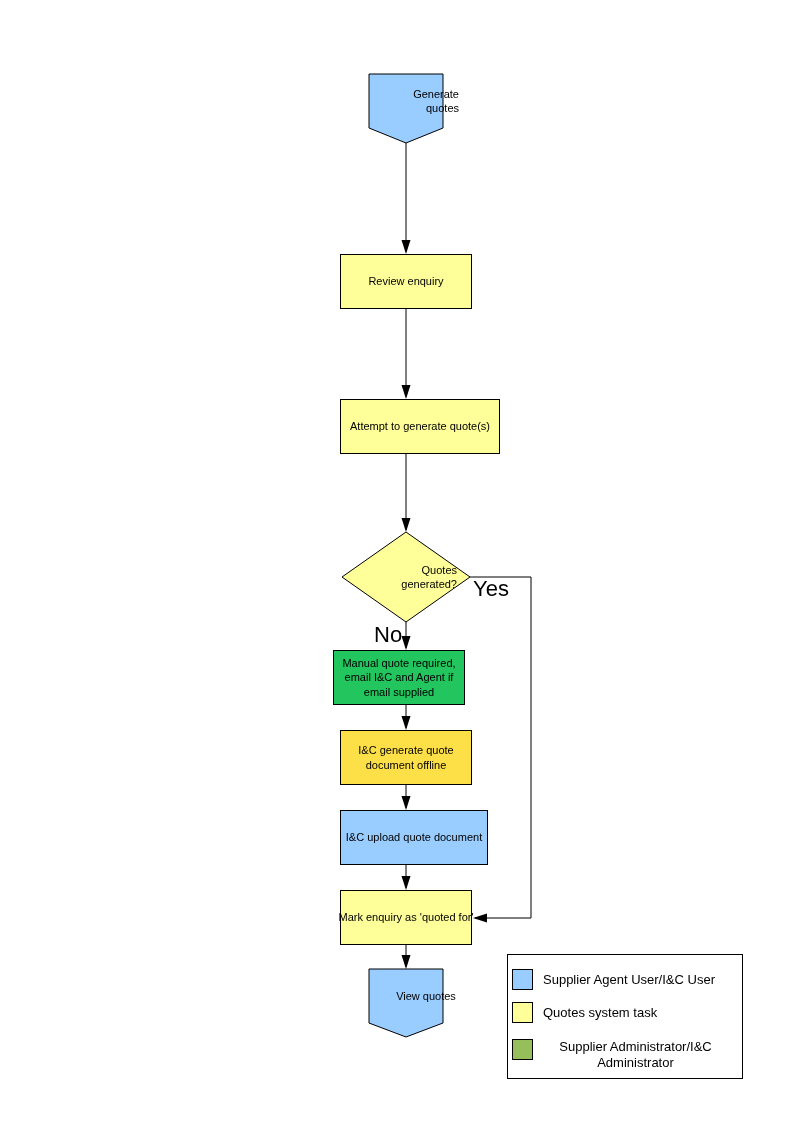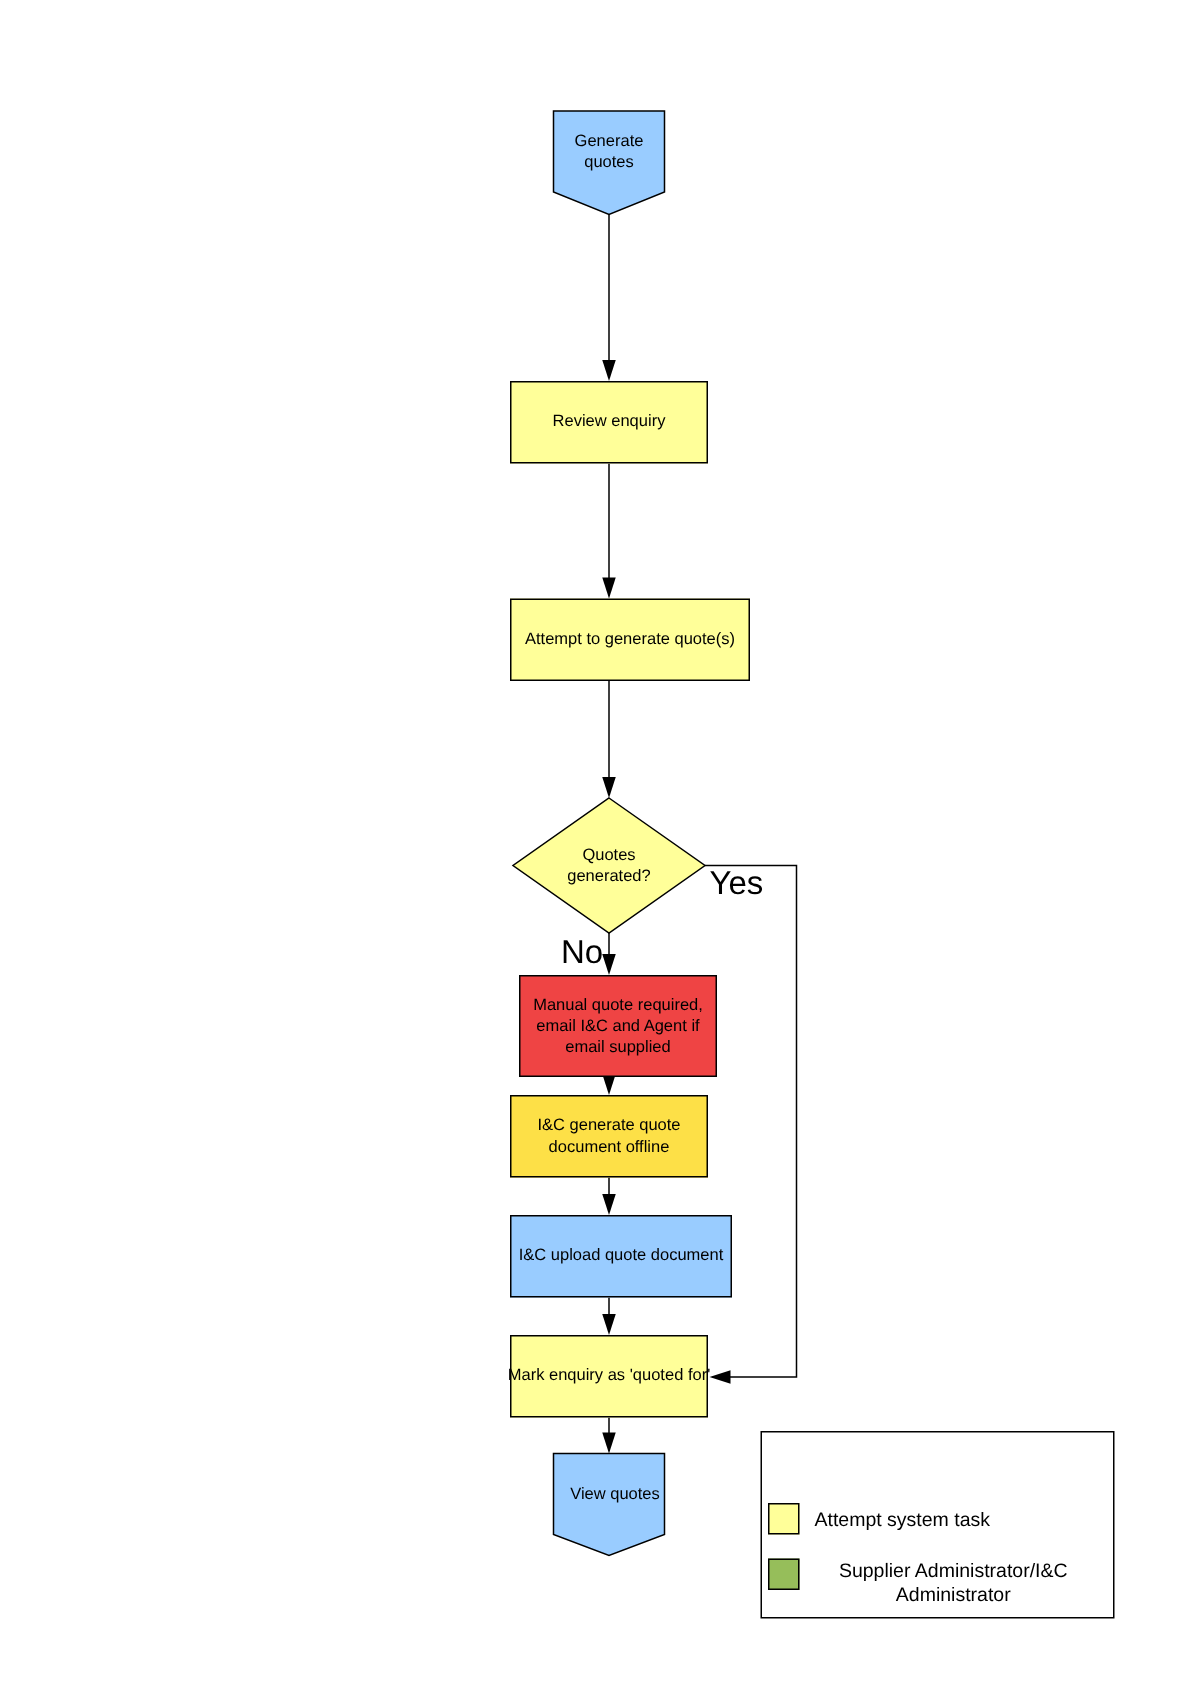--- a/index.html
+++ b/index.html
@@ -8,21 +8,21 @@
     font-family:"Liberation Sans", sans-serif;color:#000;overflow:hidden;
   }
   .layer{position:absolute;left:0;top:0;}
   .node{
     position:absolute;box-sizing:border-box;border:1px solid #000;
     display:flex;align-items:center;justify-content:center;text-align:center;
     font-size:11px;line-height:1.3;padding:1px;
   }
   .shape-label{
     position:absolute;display:flex;align-items:center;justify-content:center;
-    text-align:center;font-size:11px;line-height:1.3;
+    text-align:right;font-size:11px;line-height:1.3;padding-left:16px;
   }
   .nowrap{white-space:nowrap;}
   .branch-label{
     position:absolute;font-size:22px;line-height:1;font-weight:400;
   }
   .legend{
     position:absolute;left:507px;top:954px;width:236px;height:125px;
     box-sizing:border-box;border:1px solid #000;background:#fff;
   }
   .legend-row{position:absolute;left:4px;display:flex;}
@@ -83,44 +83,48 @@
   <div class="shape-label" style="left:369px;top:971px;width:82px;height:50px;">View quotes</div>
 
   <div class="node" style="left: 340px; top: 254px; width: 132px; height: 55px; background: rgb(255, 255, 153);">
     <span>Review enquiry</span>
   </div>
 
   <div class="node" style="left: 340px; top: 399px; width: 160px; height: 55px; background: rgb(255, 255, 153); text-align: center;">
     <span>Attempt to generate quote(s)</span>
   </div>
 
-  <div class="node" style="left: 346px; top: 650px; width: 132px; height: 68px; background: #ef4444;">
+  <div class="node" style="left: 333px; top: 650px; width: 132px; height: 55px; background: #22c55e;">
     <span>Manual quote required, email I&amp;C and Agent if email supplied</span>
   </div>
 
   <div class="node" style="left: 340px; top: 730px; width: 132px; height: 55px; background: #fde047;">
     <span>I&amp;C generate quote document offline</span>
   </div>
 
   <div class="node" style="left: 340px; top: 810px; width: 148px; height: 55px; background: rgb(153, 204, 255);">
     <span>I&amp;C upload quote document</span>
   </div>
 
   <div class="node" style="left: 340px; top: 890px; width: 132px; height: 55px; background: rgb(255, 255, 153);">
     <span class="nowrap">Mark enquiry as 'quoted for'</span>
   </div>
 
   <div class="branch-label" style="left:473px;top:578px;">Yes</div>
 
   <div class="branch-label" style="left:374px;top:624px;">No</div>
 
   <div class="legend">
+    <div class="legend-row row-center" style="top:14px;">
+      <div class="legend-swatch" style="background: rgb(153, 204, 255);"></div>
+      <div class="legend-text">Supplier Agent User/I&amp;C User</div>
+    </div>
     <div class="legend-row row-center" style="top:47px;">
       <div class="legend-swatch" style="background: rgb(255, 255, 153);"></div>
-      <div class="legend-text">Attempt system task</div>
+      <div class="legend-text">Quotes system task</div>
     </div>
     <div class="legend-row row-top" style="top:84px;text-align:center;">
       <div class="legend-swatch" style="background: rgb(150, 190, 90);"></div>
       <div class="legend-text">Supplier Administrator/I&amp;C Administrator</div>
     </div>
   </div>
 
 </div>
 
 </body></html>

